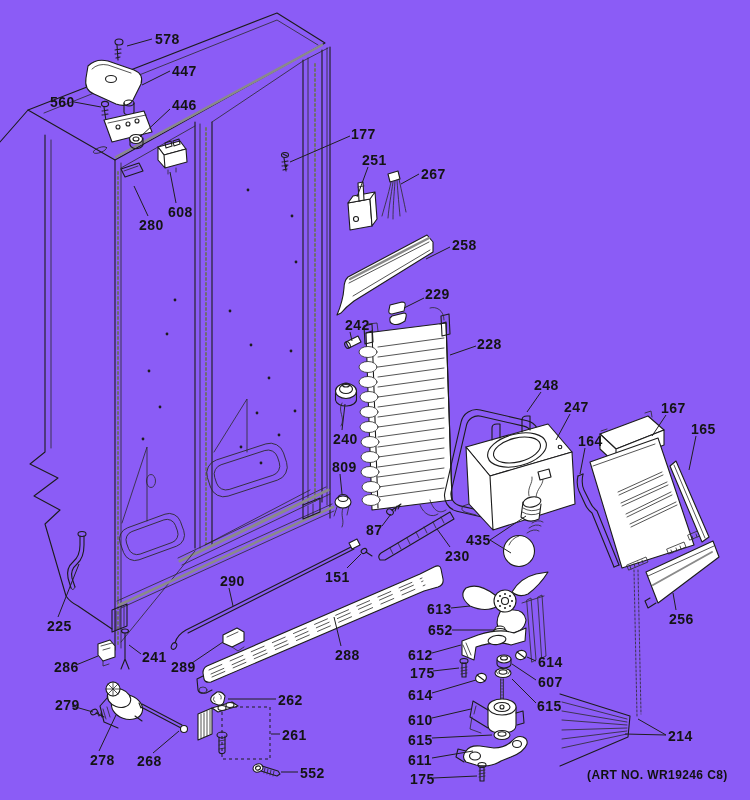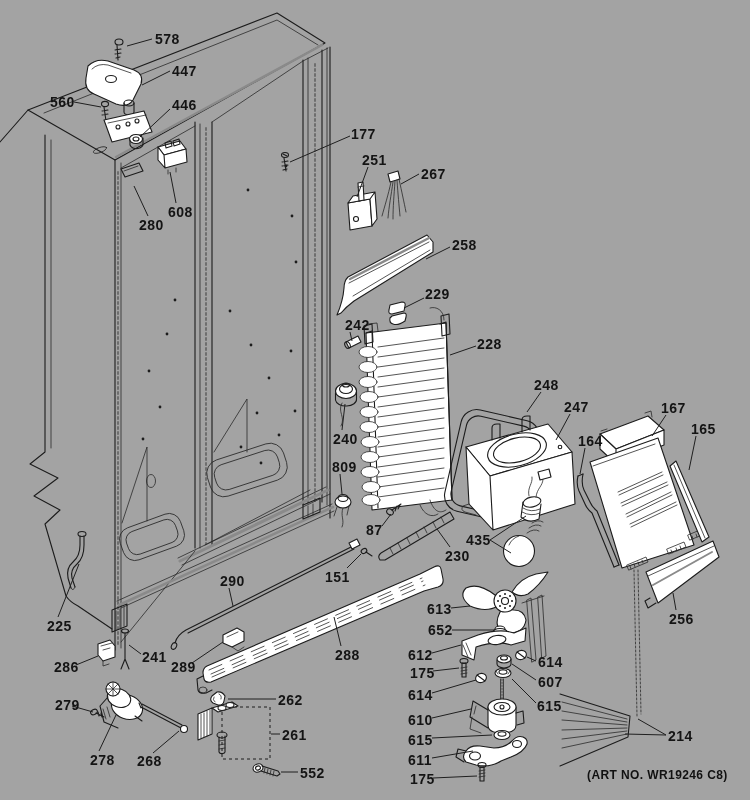--- a/index.html
+++ b/index.html
@@ -1,16 +1,16 @@
 <!DOCTYPE html>
 <html><head>
 <meta charset="utf-8">
 <style>
   html,body{margin:0;padding:0;background:#fff;}
-  .page{width:750px;height:800px;background:#a3a3a3;position:relative;overflow:hidden;
+  .page{width:750px;height:800px;background:#8b5cf6;position:relative;overflow:hidden;
         font-family:"Liberation Sans",sans-serif;text-align:center;}
   svg{display:block;}
   .co{font:bold 14px "Liberation Sans",sans-serif;fill:#141414;letter-spacing:0.5px;}
   .leader{stroke:#1f1f1f;stroke-width:1;}
   .ink{stroke:#1c1c1c;fill:none;stroke-width:1.1;stroke-linejoin:round;stroke-linecap:round;}
   .ink-thin{stroke:#2a2a2a;fill:none;stroke-width:0.8;stroke-linejoin:round;}
   .fillw{fill:#fff;}
   .shade{stroke:#8a8a8a;fill:none;}
   .band{stroke:#6e6e6e;fill:none;stroke-width:2;stroke-dasharray:2 3;}
   .dots{fill:#1c1c1c;stroke:none;}

